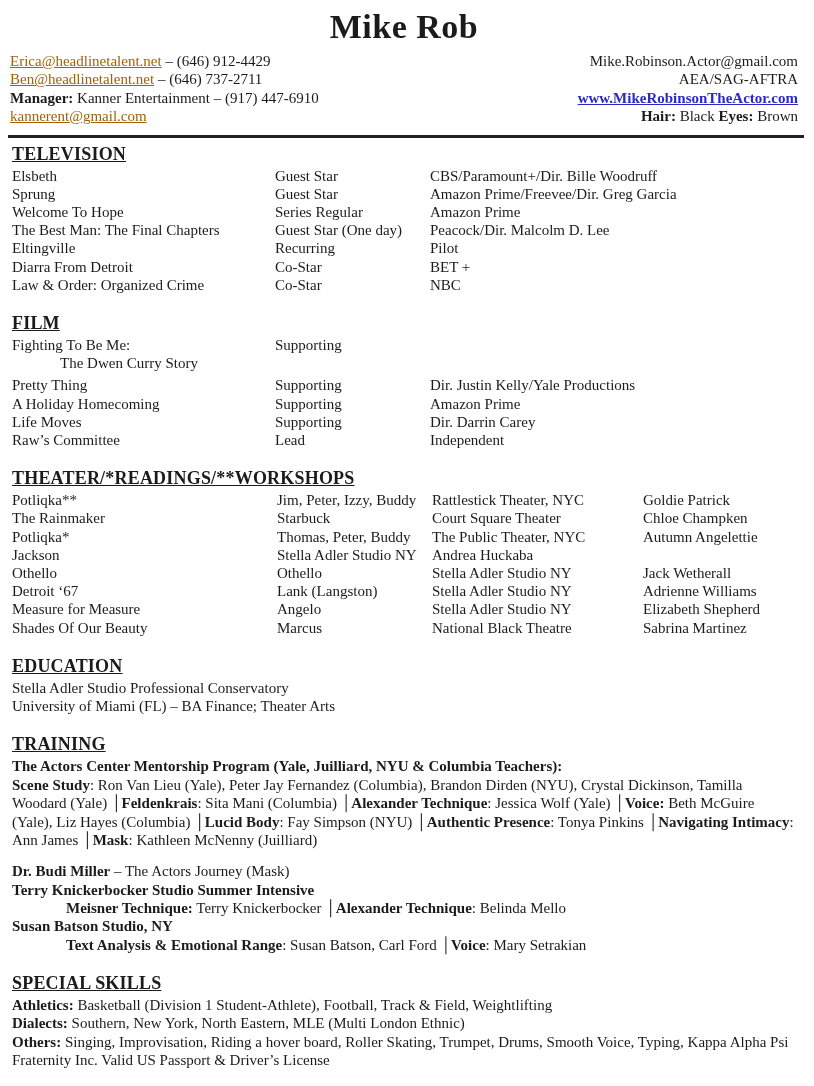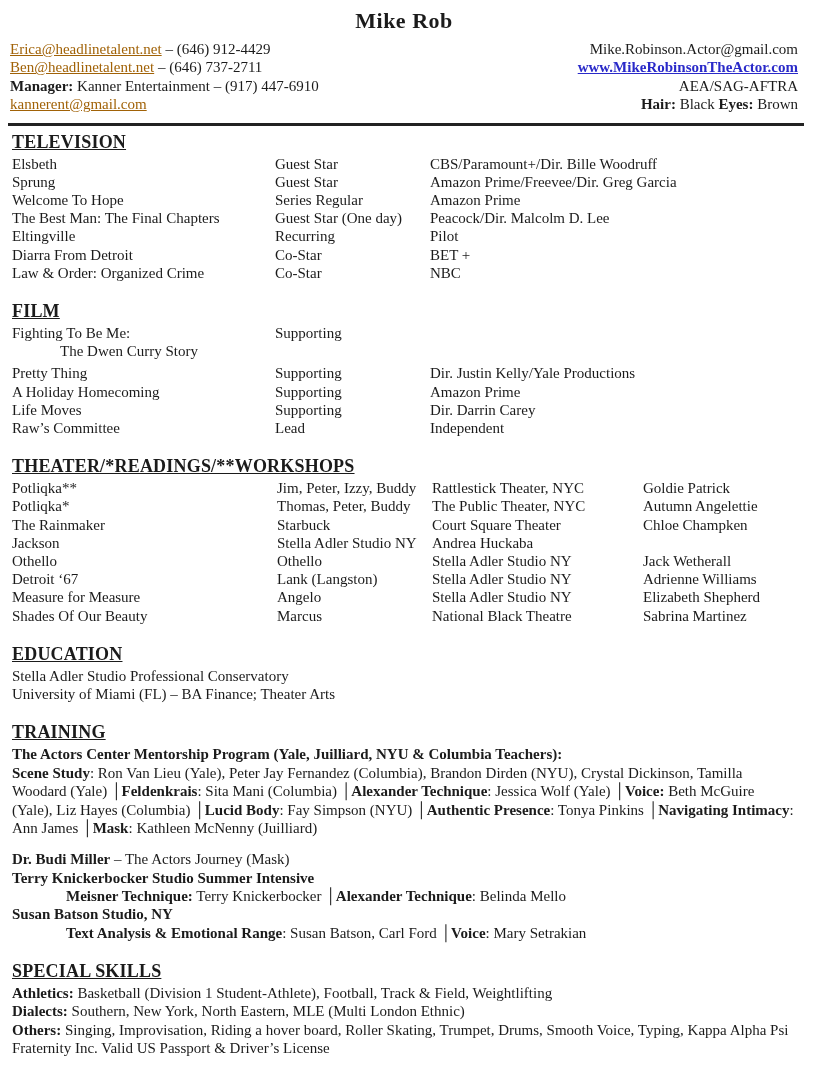--- a/index.html
+++ b/index.html
@@ -9,21 +9,21 @@
     background:#ffffff;
     color:#1b1b1b;
     font-family:"Liberation Serif", serif;
     font-size:15px;
     overflow:hidden;
     box-sizing:border-box;
     padding:6px 16px 0 10px;
   }
   .title{
     text-align:center;
-    font-size:22px;
+    font-size:34px;
     font-weight:700;
     margin:2px 0 6px 0;
     letter-spacing:0.5px;
   }
   .contact{display:flex;justify-content:space-between;line-height:18.4px;}
   .contact-left{text-align:left;}
   .contact-right{text-align:right;}
   b{font-weight:700;}
   a.email-link{color:#a16207;text-decoration:underline;cursor:pointer;}
   a.site-link{color:#2a2ac9;font-weight:700;text-decoration:underline;cursor:pointer;}
@@ -58,22 +58,22 @@
 
   <div class="contact">
     <div class="contact-left">
       <div><a class="email-link">Erica@headlinetalent.net</a><span> – (646) 912-4429</span></div>
       <div><a class="email-link">Ben@headlinetalent.net</a><span> – (646) 737-2711</span></div>
       <div><b>Manager:</b><span> Kanner Entertainment – (917) 447-6910</span></div>
       <div><a class="email-link">kannerent@gmail.com</a></div>
     </div>
     <div class="contact-right">
       <div>Mike.Robinson.Actor@gmail.com</div>
+      <div>AEA/SAG-AFTRA</div>
       <div><a class="site-link">www.MikeRobinsonTheActor.com</a></div>
-      <div>AEA/SAG-AFTRA</div>
       <div><b>Hair:</b><span> Black </span><b>Eyes:</b><span> Brown</span></div>
     </div>
   </div>
 
   <hr class="rule">
 
   <div class="section first">
     <div class="sec-heading">TELEVISION</div>
     <div class="row row-3">
         <span class="cell">Elsbeth</span>
@@ -142,30 +142,30 @@
 
   <div class="section">
     <div class="sec-heading">THEATER/*READINGS/**WORKSHOPS</div>
     <div class="row row-4">
         <span class="cell">Potliqka**</span>
         <span class="cell">Jim, Peter, Izzy, Buddy</span>
         <span class="cell">Rattlestick Theater, NYC</span>
         <span class="cell">Goldie Patrick</span>
       </div>
     <div class="row row-4">
+        <span class="cell">The Rainmaker</span>
+        <span class="cell">Starbuck</span>
+        <span class="cell">Court Square Theater</span>
+        <span class="cell">Chloe Champken</span>
+      </div>
+    <div class="row row-4">
         <span class="cell">Potliqka*</span>
         <span class="cell">Thomas, Peter, Buddy</span>
         <span class="cell">The Public Theater, NYC</span>
         <span class="cell">Autumn Angelettie</span>
-      </div>
-    <div class="row row-4">
-        <span class="cell">The Rainmaker</span>
-        <span class="cell">Starbuck</span>
-        <span class="cell">Court Square Theater</span>
-        <span class="cell">Chloe Champken</span>
       </div>
     <div class="row row-4">
         <span class="cell">Jackson</span>
         <span class="cell">Stella Adler Studio NY</span>
         <span class="cell">Andrea Huckaba</span>
       </div>
     <div class="row row-4">
         <span class="cell">Othello</span>
         <span class="cell">Othello</span>
         <span class="cell">Stella Adler Studio NY</span>

